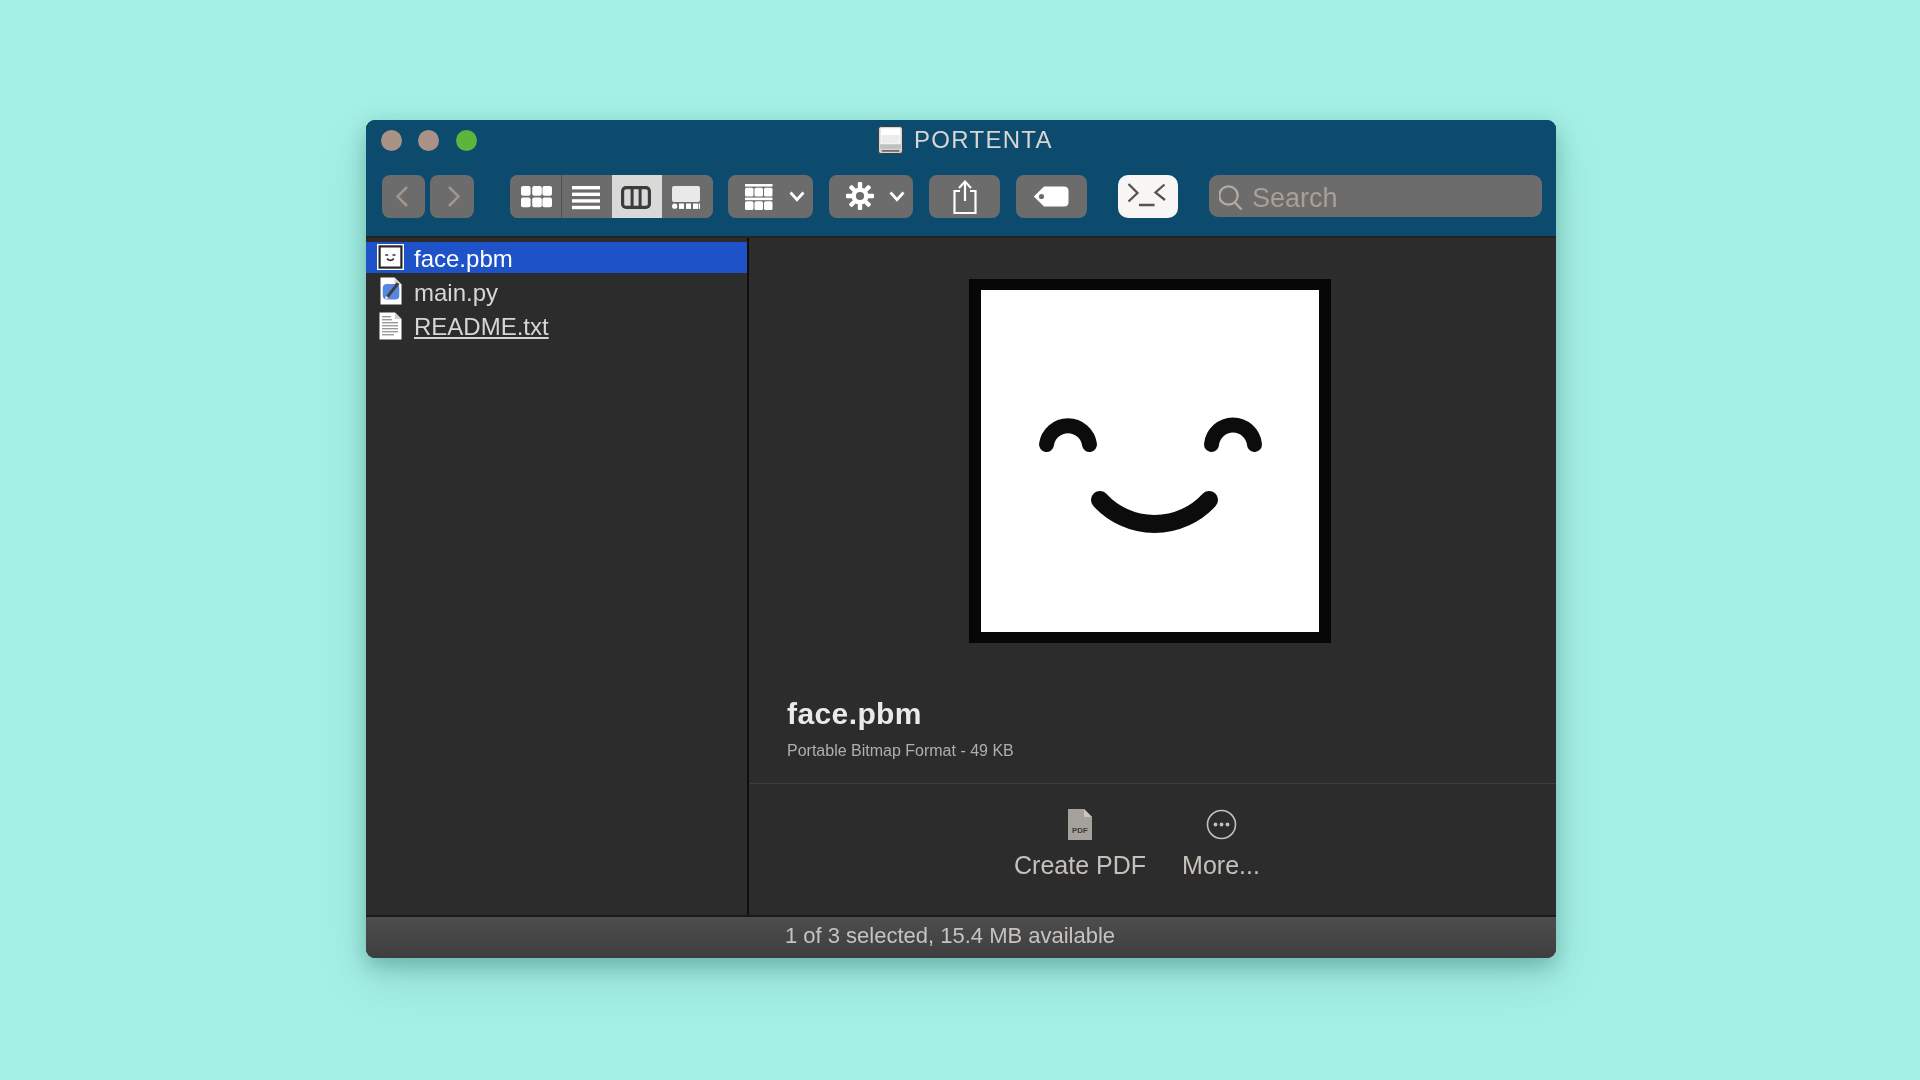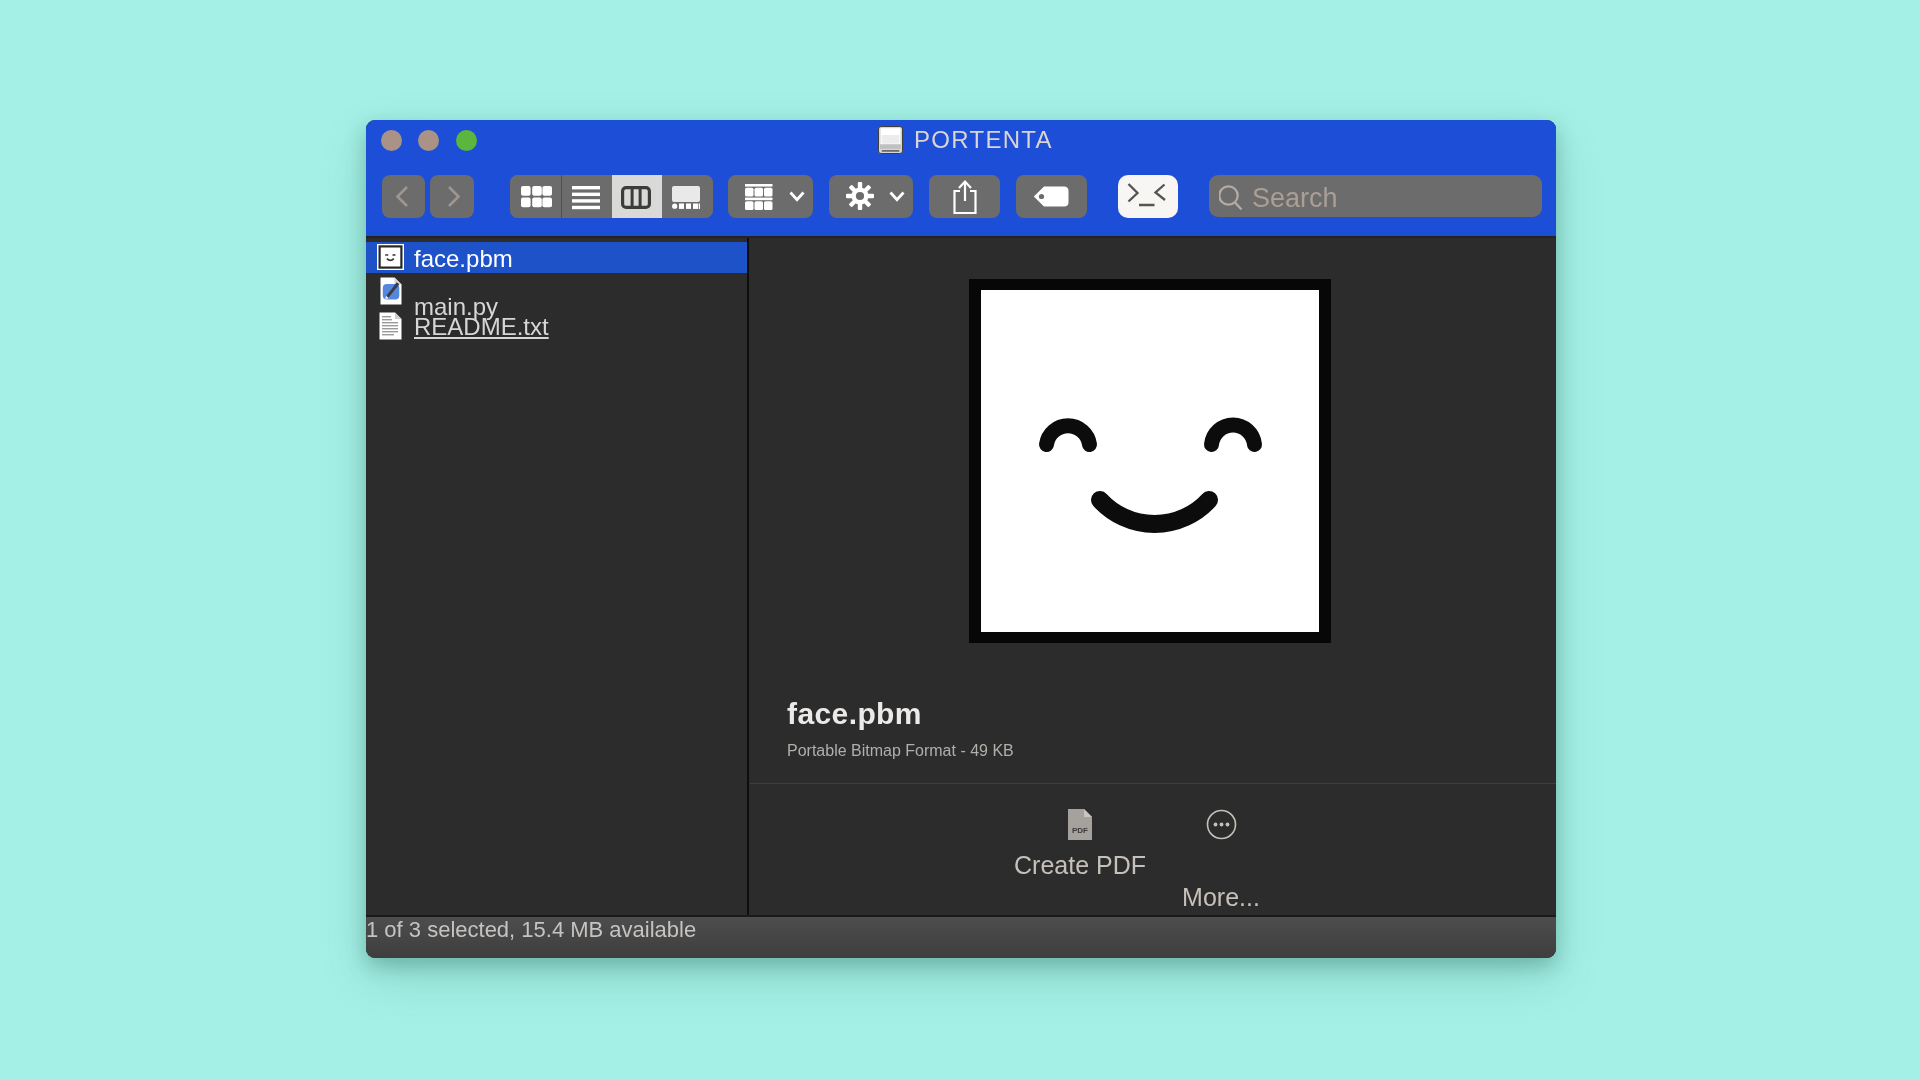--- a/index.html
+++ b/index.html
@@ -2,36 +2,36 @@
 <html><head>
 <meta charset="utf-8">
 <style>
   html,body{margin:0;padding:0;}
   body{width:1920px;height:1080px;background:#a5f0e6;overflow:hidden;
        font-family:"Liberation Sans", sans-serif;}
   .abs{position:absolute;}
   #win{position:absolute;left:366px;top:120px;width:1190px;height:838px;
        border-radius:9px;background:#2c2c2c;overflow:hidden;
        box-shadow:0 8px 20px rgba(30,95,85,.32), 0 20px 48px rgba(30,95,85,.17);}
-  #chrome{position:absolute;left:0;top:0;width:1190px;height:118px;background:#1d4ed8;
+  #chrome{position:absolute;left:0;top:0;width:1190px;height:118px;background:#0c4a6e;
           border-bottom:2px solid #232323;box-sizing:border-box;}
   .dot{position:absolute;top:9.5px;width:21px;height:21px;border-radius:50%;}
   #ttext{position:absolute;left:548px;top:6px;font-size:24px;color:#d8d5d2;letter-spacing:1.3px;}
   .tbtn{position:absolute;top:55px;height:43px;background:#6c6c6c;border-radius:8px;}
   #seggrp{position:absolute;top:55px;left:144px;width:203px;height:43px;background:#6c6c6c;border-radius:8px;overflow:hidden;}
   .seg{position:absolute;top:0;width:50.75px;height:43px;}
   #search{position:absolute;top:55px;left:843px;width:333px;height:42px;background:#6c6c6c;border-radius:9px;}
   #search span{position:absolute;left:43px;top:8px;font-size:27px;color:#ab9f95;}
   #content{position:absolute;left:0;top:118px;width:1190px;height:677px;background:#2c2c2c;}
   #coldiv{position:absolute;left:381px;top:118px;width:2px;height:677px;background:#0e0e0e;}
   .row{position:absolute;left:0;width:381px;height:31px;}
   .rowtext{position:absolute;left:48px;top:1px;font-size:24px;color:#d6d6d6;}
   #statusbar{position:absolute;left:0;top:795px;width:1190px;height:43px;
              background:linear-gradient(#4d4d4d,#3e3e3e);border-top:2px solid #1a1a1a;box-sizing:border-box;}
-  #statustext{position:absolute;width:1168px;text-align:left;top:0;font-size:22px;color:#c6c3c0;}
+  #statustext{position:absolute;width:1168px;text-align:center;top:6px;font-size:22px;color:#c6c3c0;}
   #frame{position:absolute;left:603px;top:159px;width:362px;height:364px;background:#070707;}
   #frame .inner{position:absolute;left:12px;top:11px;right:12px;bottom:11px;background:#ffffff;}
   #fname{position:absolute;left:421px;top:577px;font-size:30px;font-weight:bold;color:#eceae8;letter-spacing:0.4px;}
   #fmeta{position:absolute;left:421px;top:622px;font-size:16px;color:#b2aeaa;}
   #pdiv{position:absolute;left:384px;top:663px;width:806px;height:1px;background:#3f3f3f;}
   .plabel{position:absolute;top:731px;font-size:25px;color:#c6c0ba;text-align:center;}
 </style>
 </head>
 <body>
 <div id="win">
@@ -190,21 +190,21 @@
 
   <div class="row" style="top:156px;"></div>
   <svg class="abs" style="left:14px;top:157px" width="22" height="28" viewBox="0 0 22 28">
     <path d="M0.5 0.5 L14.5 0.5 L21.5 7.5 L21.5 27.5 L0.5 27.5 Z" fill="#ffffff"></path>
     <path d="M14.5 0.5 L14.5 7.5 L21.5 7.5 Z" fill="#d4d4d4"></path>
     <rect x="2.8" y="7" width="16.5" height="15.5" rx="4" fill="#5587e0"></rect>
     <path d="M5.5 20 L14 9 L16.5 11 L8 22 Z" fill="#8fd0e8" opacity="0.85"></path>
     <path d="M16.8 5.2 L19.3 7.2 L8.6 21 L6.1 19 Z" fill="#3c3c44"></path>
     <path d="M6.1 19 L8.6 21 L5 22.6 Z" fill="#e8e8e8"></path>
   </svg>
-  <div class="rowtext" style="top:159px;margin-top:14px;">main.py</div>
+  <div class="rowtext" style="top:159px;">main.py</div>
 
   <div class="row" style="top:190px;"></div>
   <svg class="abs" style="left:13px;top:192px" width="23" height="28" viewBox="0 0 23 28">
     <path d="M0.5 0.5 L16 0.5 L22.5 7 L22.5 27.5 L0.5 27.5 Z" fill="#ffffff"></path>
     <path d="M16 0.5 L16 7 L22.5 7 Z" fill="#cfcfcf"></path>
     <g fill="#9a9a9a">
       <rect x="3" y="4" width="9" height="1.4"></rect>
         <rect x="3" y="7" width="10" height="1.4"></rect>
       <rect x="3" y="10" width="16" height="1.4"></rect>
         <rect x="3" y="13" width="16" height="1.4"></rect>
@@ -236,18 +236,18 @@
     <text x="4" y="24" font-size="8" font-weight="bold" fill="#3a3a3a" font-family="Liberation Sans">PDF</text>
   </svg>
   <div class="plabel" style="left:646px;width:136px;">Create PDF</div>
 
   <svg class="abs" style="left:840px;top:689px" width="31" height="31" viewBox="0 0 31 31">
     <circle cx="15.5" cy="15.5" r="14" fill="none" stroke="#c6c0ba" stroke-width="1.6"></circle>
     <circle cx="9.5" cy="15.5" r="1.9" fill="#c6c0ba"></circle>
     <circle cx="15.5" cy="15.5" r="1.9" fill="#c6c0ba"></circle>
     <circle cx="21.5" cy="15.5" r="1.9" fill="#c6c0ba"></circle>
   </svg>
-  <div class="plabel" style="left:787px;width:136px;margin-top:32px;">More...</div>
+  <div class="plabel" style="left:787px;width:136px;">More...</div>
 
   <div id="statusbar">
       <div id="statustext">1 of 3 selected, 15.4 MB available</div>
     </div>
 </div>
 
 </body></html>

